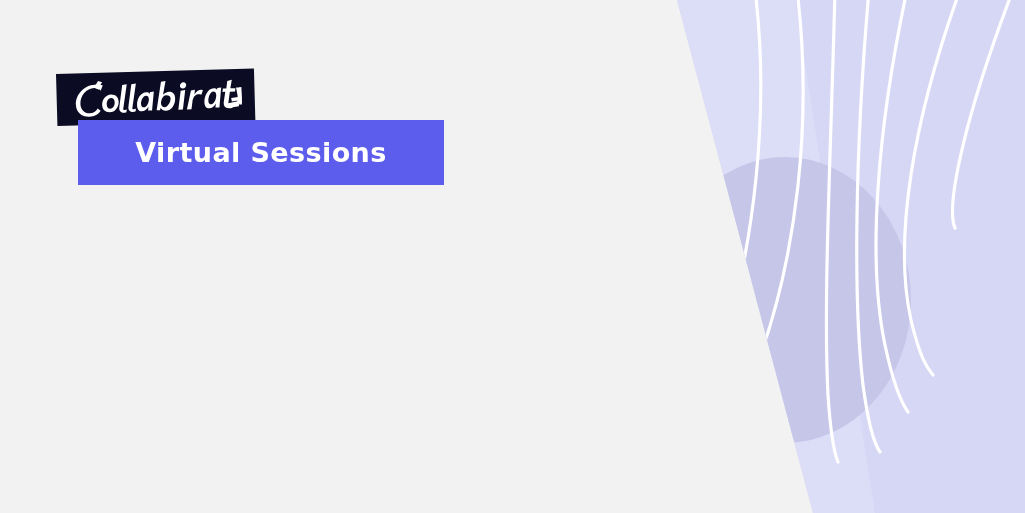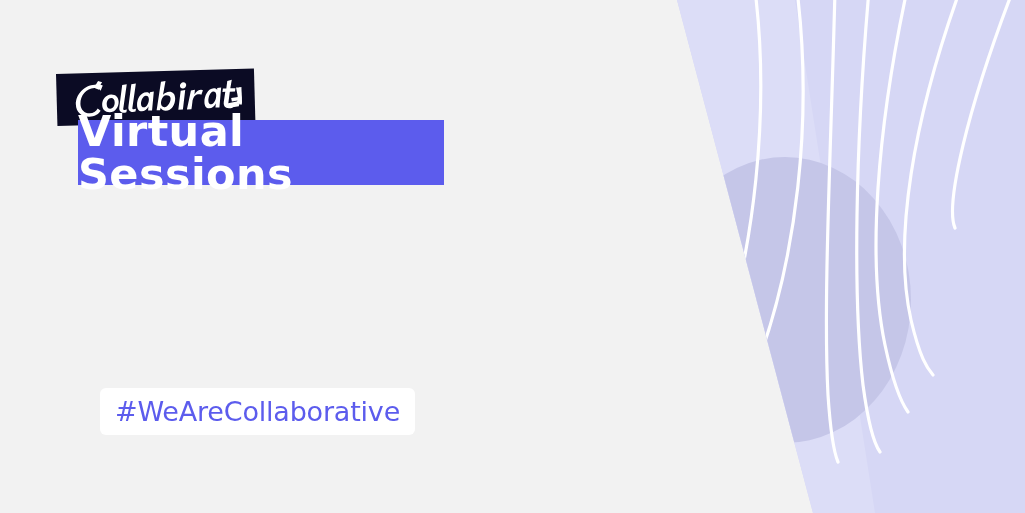--- a/index.html
+++ b/index.html
@@ -70,21 +70,21 @@
     width: 366px;
     height: 65px;
     background: #5c5ced;
     display: flex;
     align-items: center;
     justify-content: center;
   }
 
   .sessions-band .label {
     color: #ffffff;
-    font-size: 43px;
+    font-size: 27px;
     font-weight: 700;
     letter-spacing: 0.4px;
     line-height: 1;
     font-family: "DejaVu Sans", sans-serif;
   }
 
   
   .headline {
     position: absolute;
     left: 112px;
@@ -192,17 +192,14 @@
         </g>
       </svg>
     </div>
 
     <div class="sessions-band">
       <span class="label">Virtual Sessions</span>
     </div>
   </div>
 
 
-  <div class="hashtag-chip">
-    <span class="text">#WeAreCollaborative</span>
-  </div>
 
 </div>
 
 </body></html>

